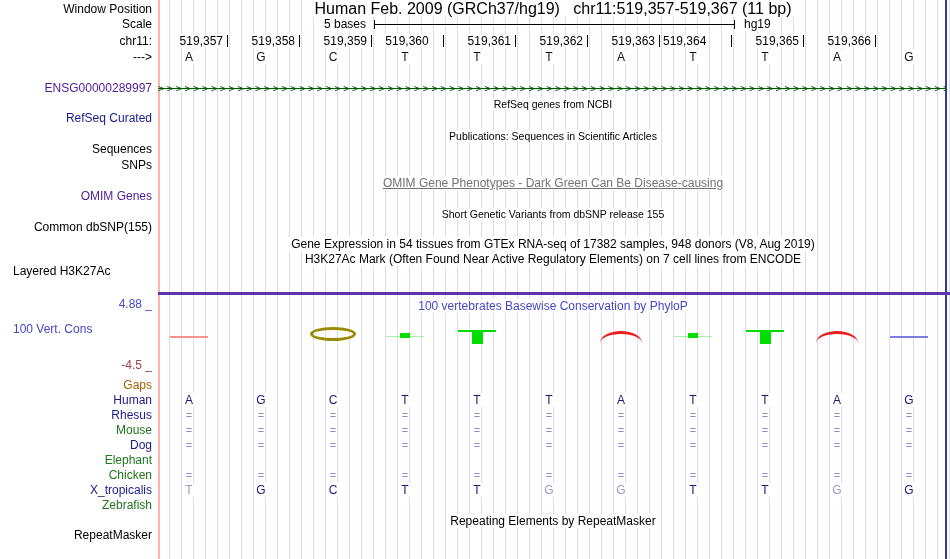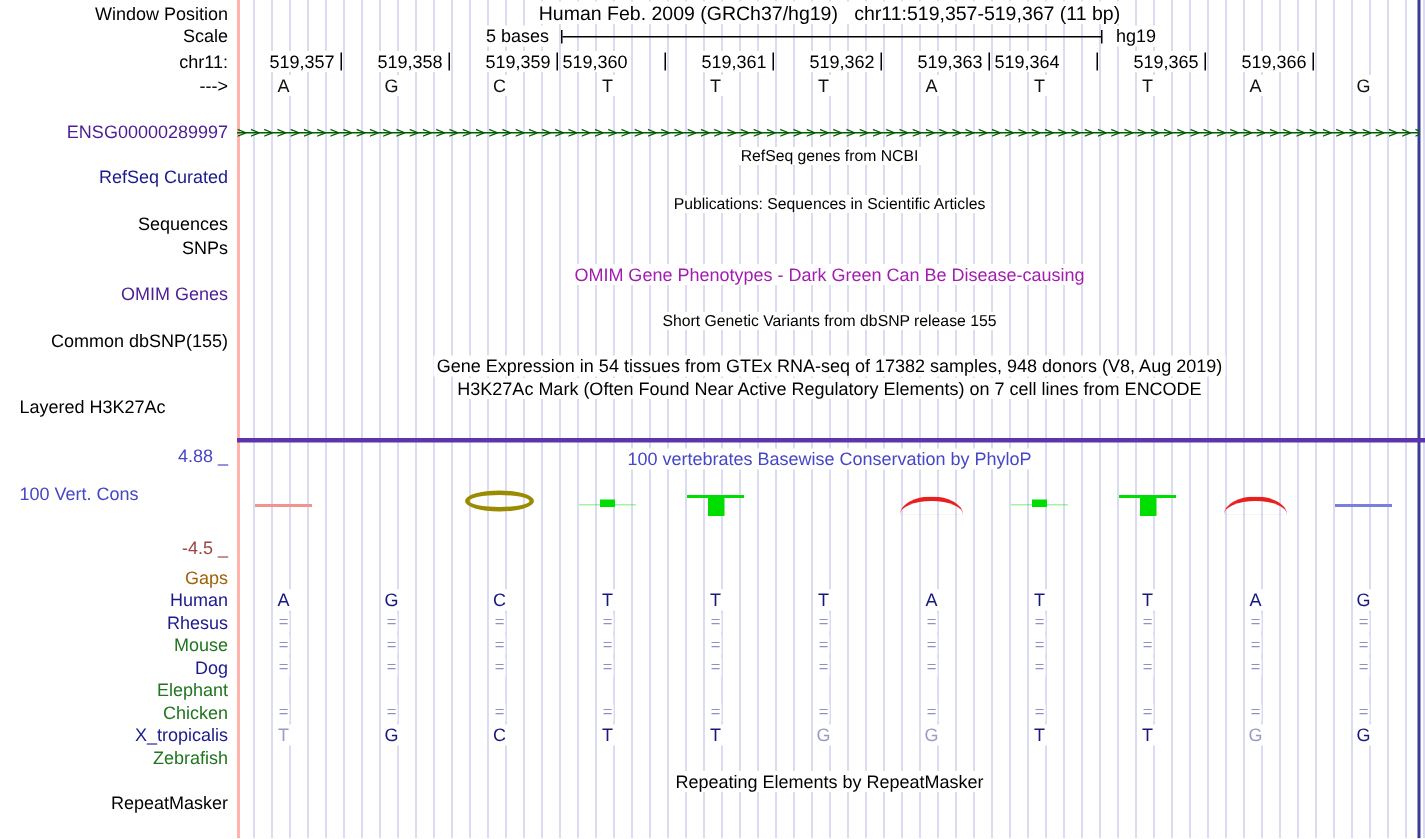--- a/index.html
+++ b/index.html
@@ -8,23 +8,23 @@
   .screen div{position:absolute;line-height:14px;white-space:nowrap;}
   .grid-bg{left:158px;top:0;width:792px;height:559px;
            background:repeating-linear-gradient(to right,transparent 0,transparent 10.6px,#dbdbf2 10.6px,#dbdbf2 12px);}
   .pink-line{left:158px;top:0;width:2px;height:559px;background:#ffb3ab;}
   .right-line{left:945px;top:0;width:2px;height:559px;background:#3a3a9a;}
   .lbl{right:798px;text-align:right;}
   .lbl-left{left:13px;}
   .ct{left:158px;width:790px;text-align:center;}
   .ct span, .lbl span, .hdr span{background:#fff;padding:0 2px;white-space:pre;}
   .small{font-size:10.5px;}
-  .big{font-size:13px;}
+  .big{font-size:16px;}
   .green{color:#4c1d95;}
-  .dgreen{color:#a21caf;}
+  .dgreen{color:#737373;text-decoration:underline;}
   .navy{color:#1a1a8c;}
   .blue{color:#4646c8;}
   .maroon{color:#9c4444;margin-top:10px;}
   .orange{color:#a16207;}
   .lgreen{color:#207520;}
   .scalebar{left:374px;top:20px;width:359px;height:9px;border-left:1px solid #000;border-right:1px solid #000;}
   .scalebar i{position:absolute;left:0;right:0;top:4px;height:1px;background:#000;display:block;}
   .sep{left:158px;top:292px;width:792px;height:3px;background:#5c35aa;}
   .arrowline{left:158px;top:82px;width:788px;height:13px;overflow:hidden;}
   .arrowline i{position:absolute;left:0;top:6px;width:100%;height:1px;background:#005c00;display:block;}
@@ -91,21 +91,21 @@
   <div class="ct" style="top:514px"><span>Repeating Elements by RepeatMasker</span></div>
   <div class="lbl" style="top:528px">RepeatMasker</div>
 
   <div id="dyn" style="left:0;top:0;width:950px;height:559px">
       <div style="left:158px;top:34px;width:66px;text-align:right;"><span>519,357</span></div>
       <div style="left:227px;top:35px;width:1px;height:12px;background:#000;"></div>
       <div style="left:230px;top:34px;width:66px;text-align:right;"><span>519,358</span></div>
       <div style="left:299px;top:35px;width:1px;height:12px;background:#000;"></div>
       <div style="left:302px;top:34px;width:66px;text-align:right;"><span>519,359</span></div>
       <div style="left:371px;top:35px;width:1px;height:12px;background:#000;"></div>
-      <div style="left:374px;top:34px;width:66px;text-align:left;"><span>519,360</span></div>
+      <div style="left:374px;top:34px;width:66px;text-align:center;"><span>519,360</span></div>
       <div style="left:443px;top:35px;width:1px;height:12px;background:#000;"></div>
       <div style="left:446px;top:34px;width:66px;text-align:right;"><span>519,361</span></div>
       <div style="left:515px;top:35px;width:1px;height:12px;background:#000;"></div>
       <div style="left:518px;top:34px;width:66px;text-align:right;"><span>519,362</span></div>
       <div style="left:587px;top:35px;width:1px;height:12px;background:#000;"></div>
       <div style="left:590px;top:34px;width:66px;text-align:right;"><span>519,363</span></div>
       <div style="left:659px;top:35px;width:1px;height:12px;background:#000;"></div>
       <div style="left:662px;top:34px;width:66px;"><span>519,364</span></div>
       <div style="left:731px;top:35px;width:1px;height:12px;background:#000;"></div>
       <div style="left:734px;top:34px;width:66px;text-align:right;"><span>519,365</span></div>

